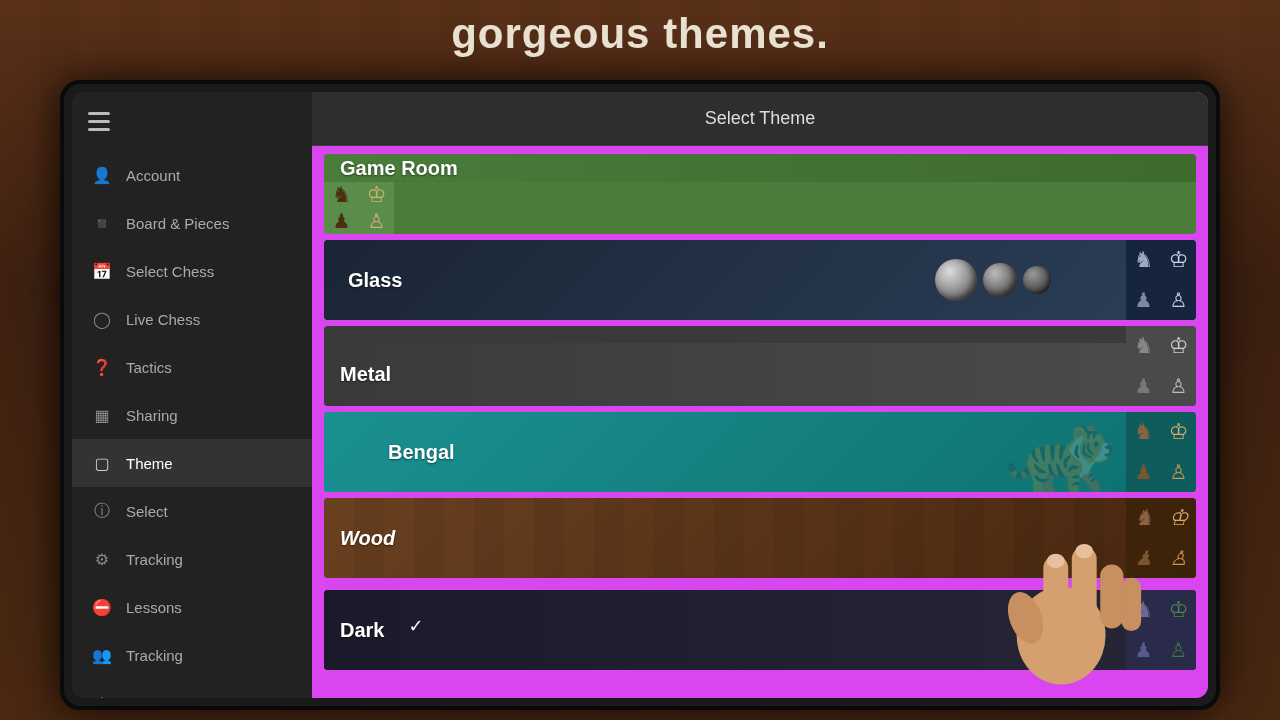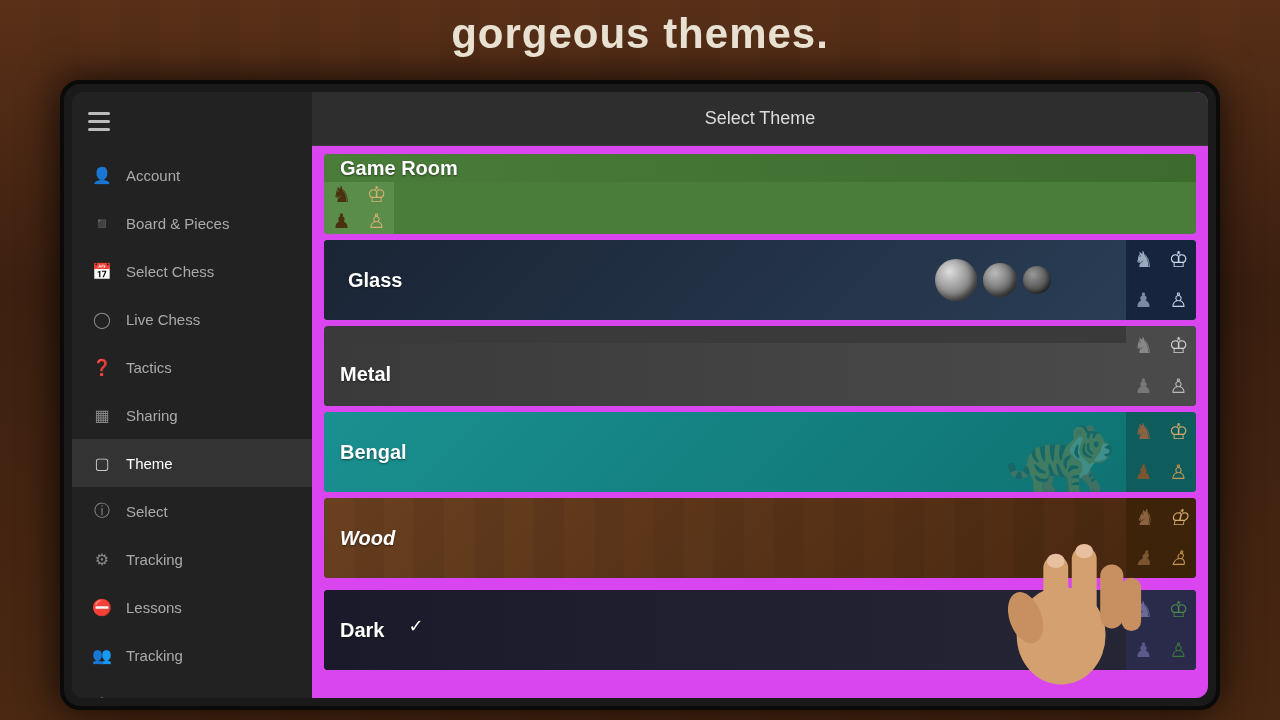--- a/index.html
+++ b/index.html
@@ -384,21 +384,21 @@
             <div class="piece-cell" style="color:#ccc;font-size:22px;">♔</div>
             <div class="piece-cell" style="color:#777;font-size:20px;">♟</div>
             <div class="piece-cell" style="color:#bbb;font-size:20px;">♙</div>
           </div>
         </div>
 
         <div class="theme-item" style="background:#1a8a8a;position:relative;overflow:hidden;">
           <div style="position:absolute;inset:0;background:linear-gradient(135deg,#1a9090,#0e7070);display:flex;align-items:center;justify-content:flex-end;padding-right:80px;overflow:hidden;">
             <div style="font-size:90px;opacity:0.2;color:#005555;transform:scaleX(-1);">🐅</div>
           </div>
-          <div class="theme-label-area" style="position:relative;z-index:2;background:transparent;">
+          <div class="theme-label-area" style="position:relative;z-index:2;background:transparent;margin-left:48px;">
             <span class="theme-name">Bengal</span>
           </div>
           <div class="theme-pieces" style="background:rgba(15,90,90,0.9);position:relative;z-index:2;">
             <div class="piece-cell" style="color:#8B6340;font-size:22px;">♞</div>
             <div class="piece-cell" style="color:#D4A96A;font-size:22px;">♔</div>
             <div class="piece-cell" style="color:#7a5530;font-size:20px;">♟</div>
             <div class="piece-cell" style="color:#c89550;font-size:20px;">♙</div>
           </div>
         </div>
 

